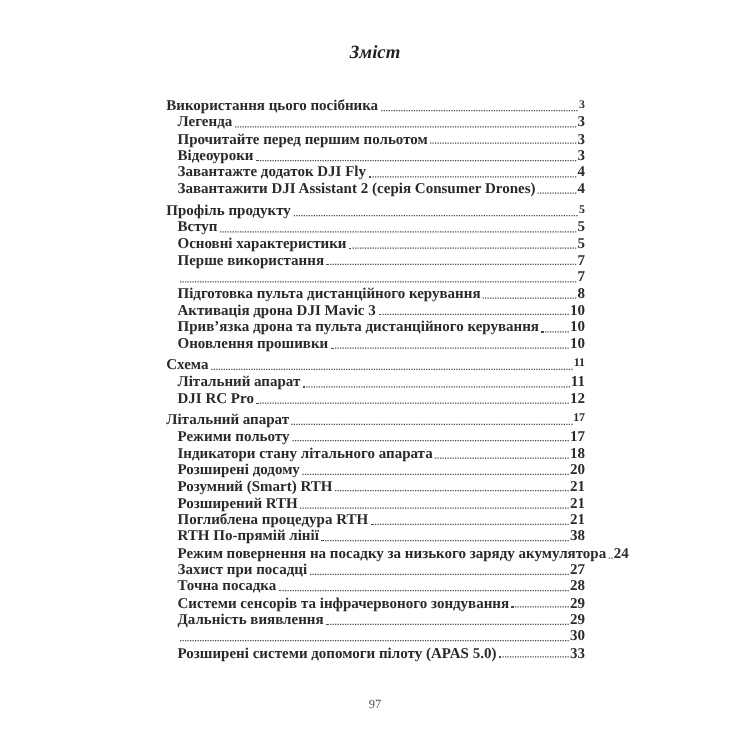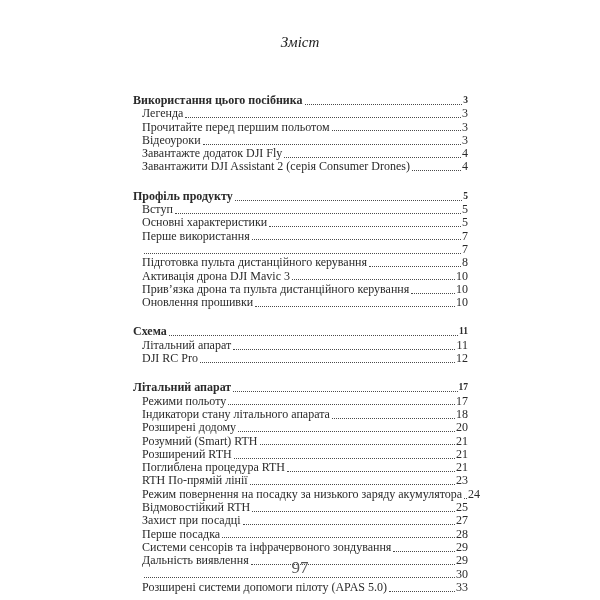--- a/index.html
+++ b/index.html
@@ -17,59 +17,60 @@
     overflow: hidden;
   }
   .title {
     position: absolute;
     top: 34px;
     left: 0;
     right: 0;
     margin: 0;
     text-align: center;
     font-size: 15px;
-    font-weight: normal;
+    font-weight: bold;
     font-style: italic;
     color: #222222;
   }
   .toc {
     position: absolute;
     left: 133px;
     top: 78px;
     width: 335px;
   }
   .toc-section { margin-top: 4px; }
   .toc-section:first-child { margin-top: 0; }
   .row {
     display: flex;
     align-items: flex-end;
     font-size: 12px;
     line-height: 13.3px;
     height: 13.3px;
     white-space: nowrap;
-  }
-  .row.head { font-weight: bold; margin-top: 16px; }
+    font-weight: bold;
+  }
+  .row.head { font-weight: bold; }
   .row.head .pg { font-size: 9.5px; }
   .row.sub { padding-left: 9px; }
   .lbl { flex: 0 0 auto; }
   .dots {
     flex: 1 1 auto;
     min-width: 3px;
     border-bottom: 1.5px dotted #4a4a4a;
     margin: 0 1px 2.5px 2px;
     height: 0;
   }
   .pg { flex: 0 0 auto; }
   .folio {
     position: absolute;
     top: 558px;
     left: 0;
     right: 0;
     text-align: center;
-    font-size: 17px;
+    font-size: 10px;
     color: #555555;
   }
 </style>
 </head>
 <body>
 
 <div class="page">
   <h1 class="title">Зміст</h1>
   <div class="toc">
       <div class="toc-section">
@@ -222,43 +223,38 @@
 
   <div class="row sub">
     <span class="lbl">Поглиблена процедура RTH</span>
     <span class="dots"></span>
     <span class="pg">21</span>
   </div>
 
   <div class="row sub">
     <span class="lbl">RTH По-прямій лінії</span>
     <span class="dots"></span>
-    <span class="pg">23</span>
+    <span class="pg">38</span>
   </div>
 
   <div class="row sub">
     <span class="lbl">Режим повернення на посадку за низького заряду акумулятора</span>
     <span class="dots"></span>
     <span class="pg">24</span>
   </div>
 
-  <div class="row sub">
-    <span class="lbl">Відмовостійкий RTH</span>
-    <span class="dots"></span>
-    <span class="pg">25</span>
-  </div>
 
   <div class="row sub">
     <span class="lbl">Захист при посадці</span>
     <span class="dots"></span>
     <span class="pg">27</span>
   </div>
 
   <div class="row sub">
-    <span class="lbl">Перше посадка</span>
+    <span class="lbl">Точна посадка</span>
     <span class="dots"></span>
     <span class="pg">28</span>
   </div>
 
   <div class="row sub">
     <span class="lbl">Системи сенсорів та інфрачервоного зондування</span>
     <span class="dots"></span>
     <span class="pg">29</span>
   </div>
 

